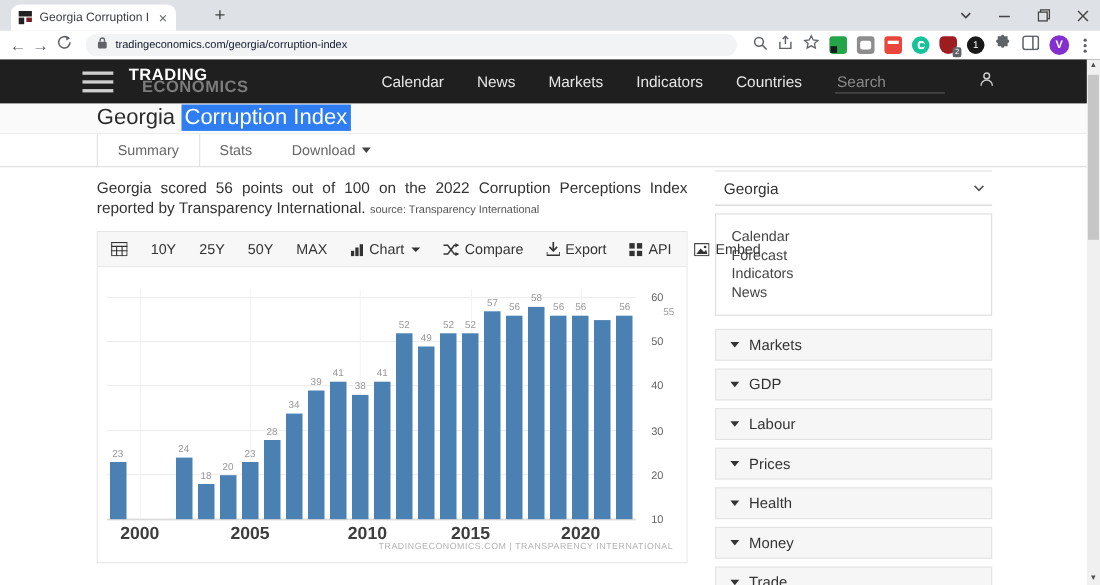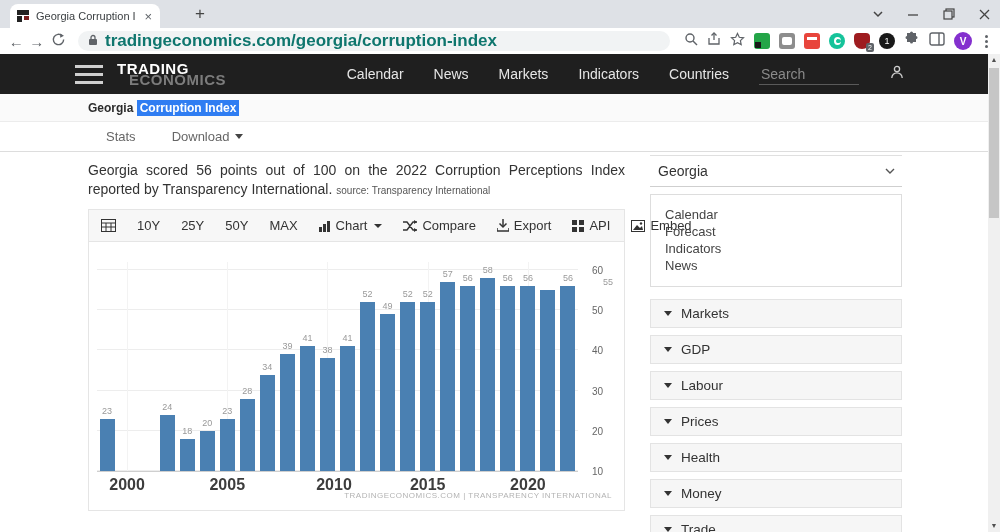--- a/index.html
+++ b/index.html
@@ -14,21 +14,21 @@
   .favicon .f3{position:absolute;left:8px;top:7px;width:5px;height:4px;background:#7a1f1f;}
   .tab-title { font-size:11px; color:#3c4043; white-space:nowrap; overflow:hidden; flex:1; }
   .tab-close { font-size:13px; color:#5f6368; padding:0 2px; cursor:default; }
   .newtab { margin-left:28px; margin-bottom:3px; font-size:17px; color:#444; width:24px; height:22px; text-align:center; line-height:22px; }
   .win-controls { position:absolute; right:6px; top:0; height:28px; display:flex; align-items:center; gap:24px; padding-right:4px; }
   .win-controls svg { display:block; }
 
   .btoolbar { height:26px; background:#fff; display:flex; align-items:center; padding:0 8px; gap:4px; }
   .nav-arrow { font-size:15px; color:#5f6368; width:22px; text-align:center; }
   .addr { height:20px; flex:0 0 592px; background:#f1f3f4; border-radius:10px; display:flex; align-items:center; padding:0 10px; gap:7px; margin-left:6px; }
-  .addr-url { font-size:17px; color:#0f766e;font-weight:bold; }
+  .addr-url { font-size:10px; color:#0f172a; }
   .bt-icons { display:flex; align-items:center; gap:9px; margin-left:10px; }
   .ext { width:16px; height:16px; border-radius:3px; position:relative; flex:0 0 auto; }
   .ext .badge { position:absolute; right:-4px; bottom:-3px; background:#5f6368; color:#fff; font-size:7px; padding:0 2px; border-radius:2px; line-height:9px; }
   .circle { border-radius:50%; }
   .avatar { width:18px; height:18px; border-radius:50%; background:#8430ce; color:#fff; font-size:10px; font-weight:bold; display:flex; align-items:center; justify-content:center; }
   .dots { display:flex; flex-direction:column; gap:2px; padding:0 4px; }
   .dots i { width:3px; height:3px; border-radius:50%; background:#5f6368; display:block; }
 
   
   .scrollbar { position:absolute; right:0; top:54px; width:12px; height:478px; background:#f0f0f0; z-index:50; }
@@ -42,21 +42,21 @@
   .logo { line-height:1; }
   .logo .l1 { color:#fff; font-weight:bold; font-size:15px; letter-spacing:.5px; }
   .logo .l2 { color:#7c7c7c; font-weight:bold; font-size:15px; letter-spacing:.5px; margin-top:-4px; margin-left:12px; }
   .nav-links { position:absolute; right:95px; display:flex; align-items:center; gap:30px; }
   .nav-link { color:#e6e6e6; font-size:14px; cursor:pointer; }
   .nav-search { background:transparent; border:none; border-bottom:1px solid #5a5a5a; color:#bbb; font-size:14px; width:100px; padding:2px 2px; outline:none; }
   .nav-search::placeholder { color:#8a8a8a; }
 
   
   .page-head { height:28px; background:#fafafa; border-bottom:1px solid #ececec; display:flex; align-items:center; justify-content:space-between; padding:0 98px 0 88px; }
-  .ph-title { font-size:12px; font-weight:bold; color:#2b2b2b; }
+  .ph-title { font-size:20px; font-weight:normal; color:#2b2b2b; }
   .ph-title .hl { background:#2f7df2; color:#fff; padding:1px 3px; }
   .ph-meta { font-size:13px; color:#3d3d3d; }
 
   .page-tabs { height:30px; background:#fff; border-bottom:1px solid #ddd; display:flex; align-items:stretch; padding-left:88px; }
   .ptab { display:flex; align-items:center; padding:0 18px; font-size:13px; color:#666; cursor:pointer; }
   .ptab.active { border-left:1px solid #e0e0e0; border-right:1px solid #e0e0e0; }
   .ptab .caret { margin-left:6px; width:0; height:0; border-left:4px solid transparent; border-right:4px solid transparent; border-top:5px solid #444; }
 
   
   .main { display:flex; padding-left:88px; }
@@ -221,20 +221,23 @@
 </div>
 
 <div class="page-head">
   <div class="ph-title">
     <span>Georgia</span>
     <span class="hl">Corruption Index</span>
   </div>
 </div>
 
 <div class="page-tabs">
+  <div class="ptab active">
+      <span>Summary</span>
+    </div>
   <div class="ptab">
       <span>Stats</span>
     </div>
   <div class="ptab">
       <span>Download</span>
       <span class="caret"></span>
     </div>
 </div>
 
 <div class="main">

